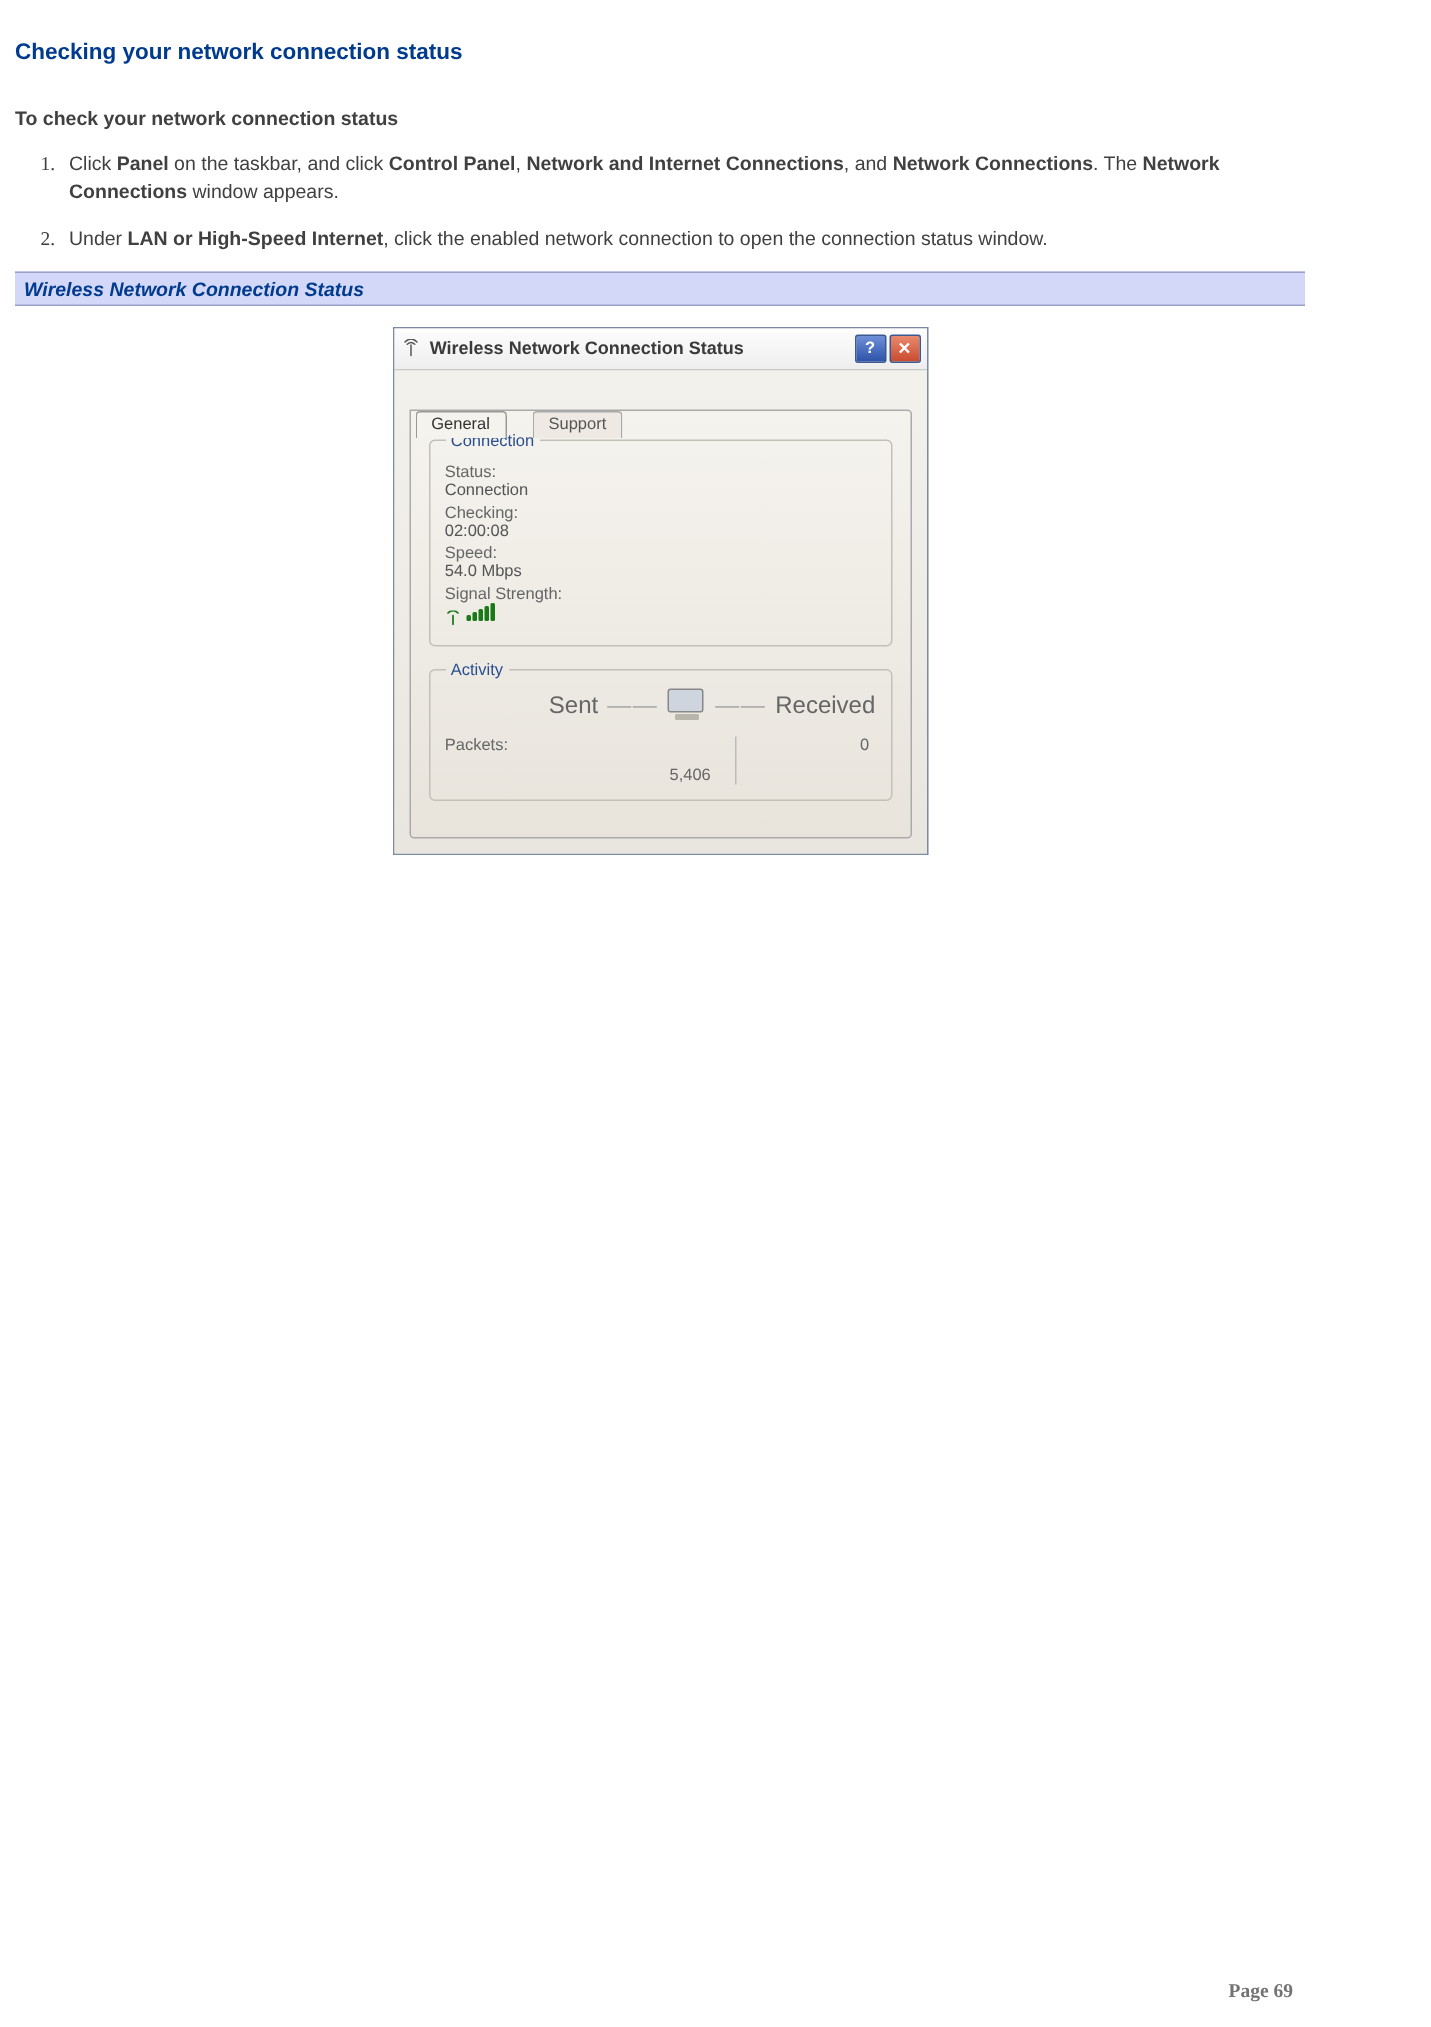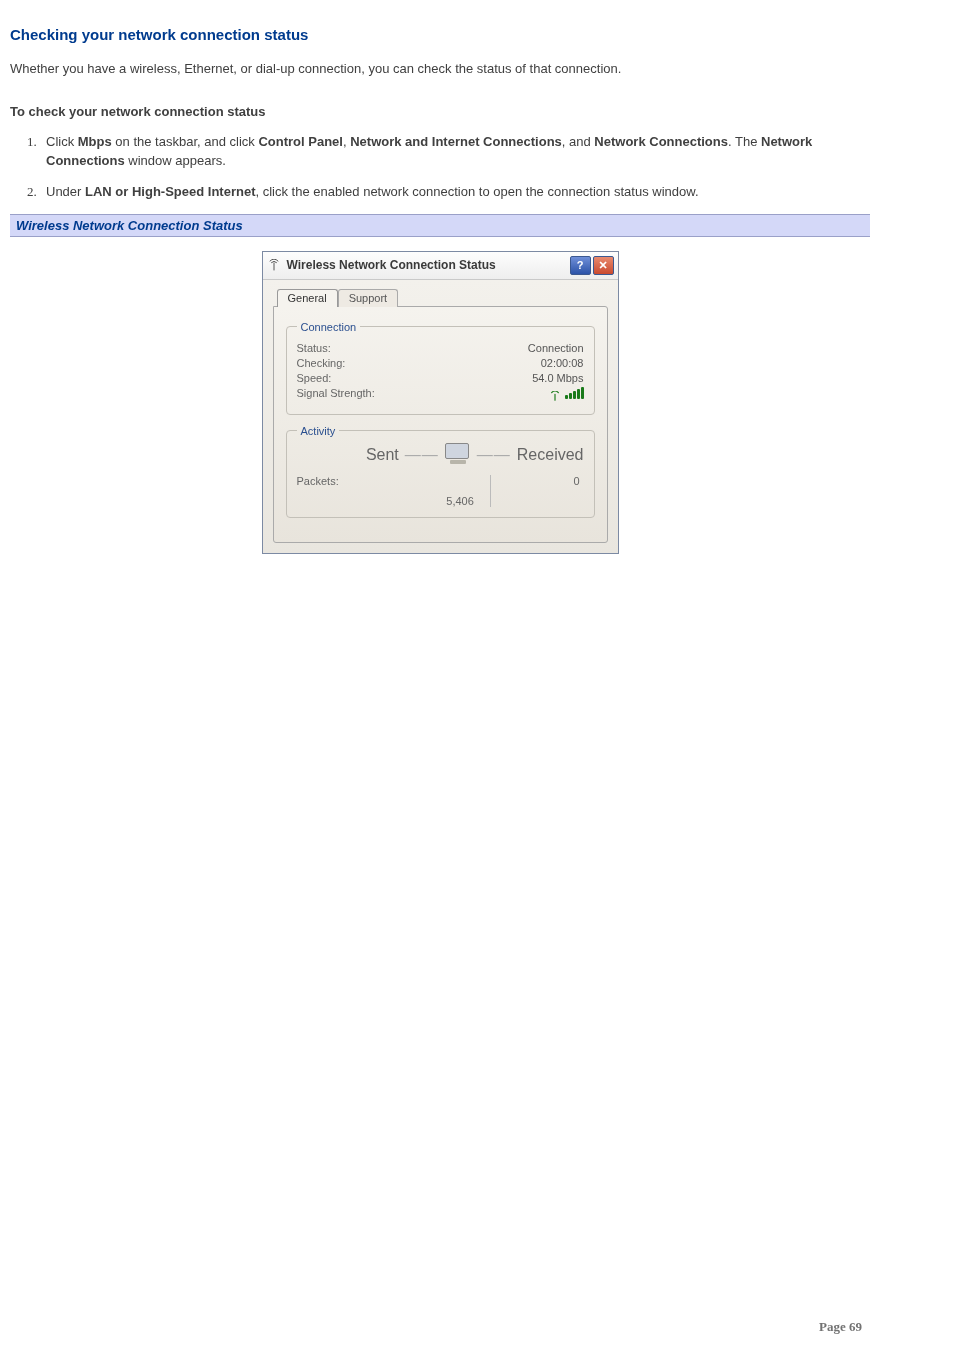--- a/index.html
+++ b/index.html
@@ -101,23 +101,23 @@
   }
   .tb-help { background: linear-gradient(#6f8fd8,#2c53a8); }
   .tb-close { background: linear-gradient(#e98a6e,#c94a2f); }
 
   .dialog-body {
     padding: 8px 10px 10px 10px;
     background: linear-gradient(#f3f1ec,#e9e6df);
   }
   .tabs {
     display:flex;
-    gap:0;
+    gap:17px;
     position: relative;
-    top:1px;
+    top:19px;
     margin-left:4px;
     align-items:center;
   }
   .tab {
     font-size: 11px;
     padding: 2px 10px 3px 10px;
     border: 1px solid #aaa;
     border-bottom: none;
     border-radius: 3px 3px 0 0;
     background:#eeeae3;
@@ -147,20 +147,21 @@
     font-size: 11px;
     color:#2a4f8f;
     padding:0 4px;
   }
   .kv {
     display:flex;
     justify-content:space-between;
     font-size:11px;
     color:#666;
     margin:3px 0;
+    flex-direction:column;
   }
   .kv .val { color:#555; }
   .kv .val-green { color:#1a7a1a; font-weight:bold; letter-spacing:1px;}
   .sigbars {
     display:inline-flex; align-items:flex-end; gap:1px;
   }
   .sigbars span {
     display:inline-block; width:3px; background:#1a7a1a; border-radius:1px;
   }
   .sigbars span:nth-child(1){height:4px;}
@@ -217,27 +218,26 @@
   }
   .page-footer .lbl { font-weight:bold; }
 </style>
 </head>
 <body>
 
 <div class="page">
 
   <h2 class="section-heading">Checking your network connection status</h2>
 
-  <p class="body-text">Whether you have a wireless, Ethernet, or dial-up connection, you can check the status of that connection.</p>
 
   <p class="subhead">To check your network connection status</p>
 
   <ol class="steps">
     <li>
-      <span>Click </span><b>Mbps</b><span> on the taskbar, and click </span><b>Control Panel</b><span>, </span><b>Network and Internet Connections</b><span>, and </span><b>Network Connections</b><span>. The </span><b>Network Connections</b><span> window appears.</span>
+      <span>Click </span><b>Panel</b><span> on the taskbar, and click </span><b>Control Panel</b><span>, </span><b>Network and Internet Connections</b><span>, and </span><b>Network Connections</b><span>. The </span><b>Network Connections</b><span> window appears.</span>
     </li>
     <li>
       <span>Under </span><b>LAN or High-Speed Internet</b><span>, click the enabled network connection to open the connection status window.</span>
     </li>
   </ol>
 
   <div class="caption-bar">Wireless Network Connection Status</div>
 
   <div class="dialog-wrap">
     <div class="titlebar">

